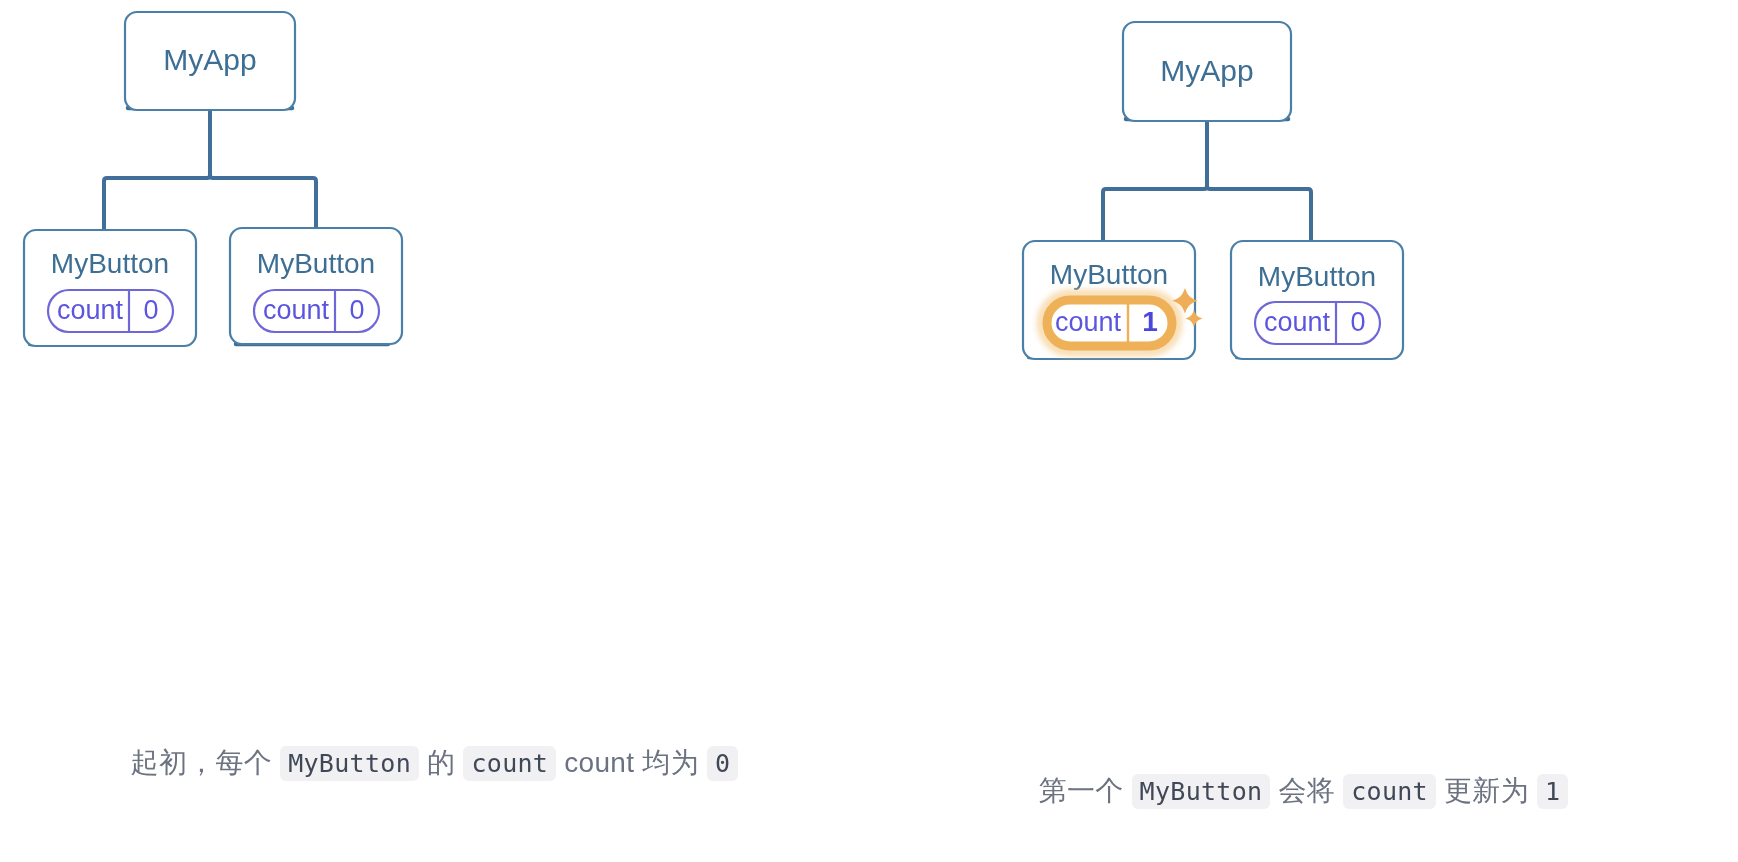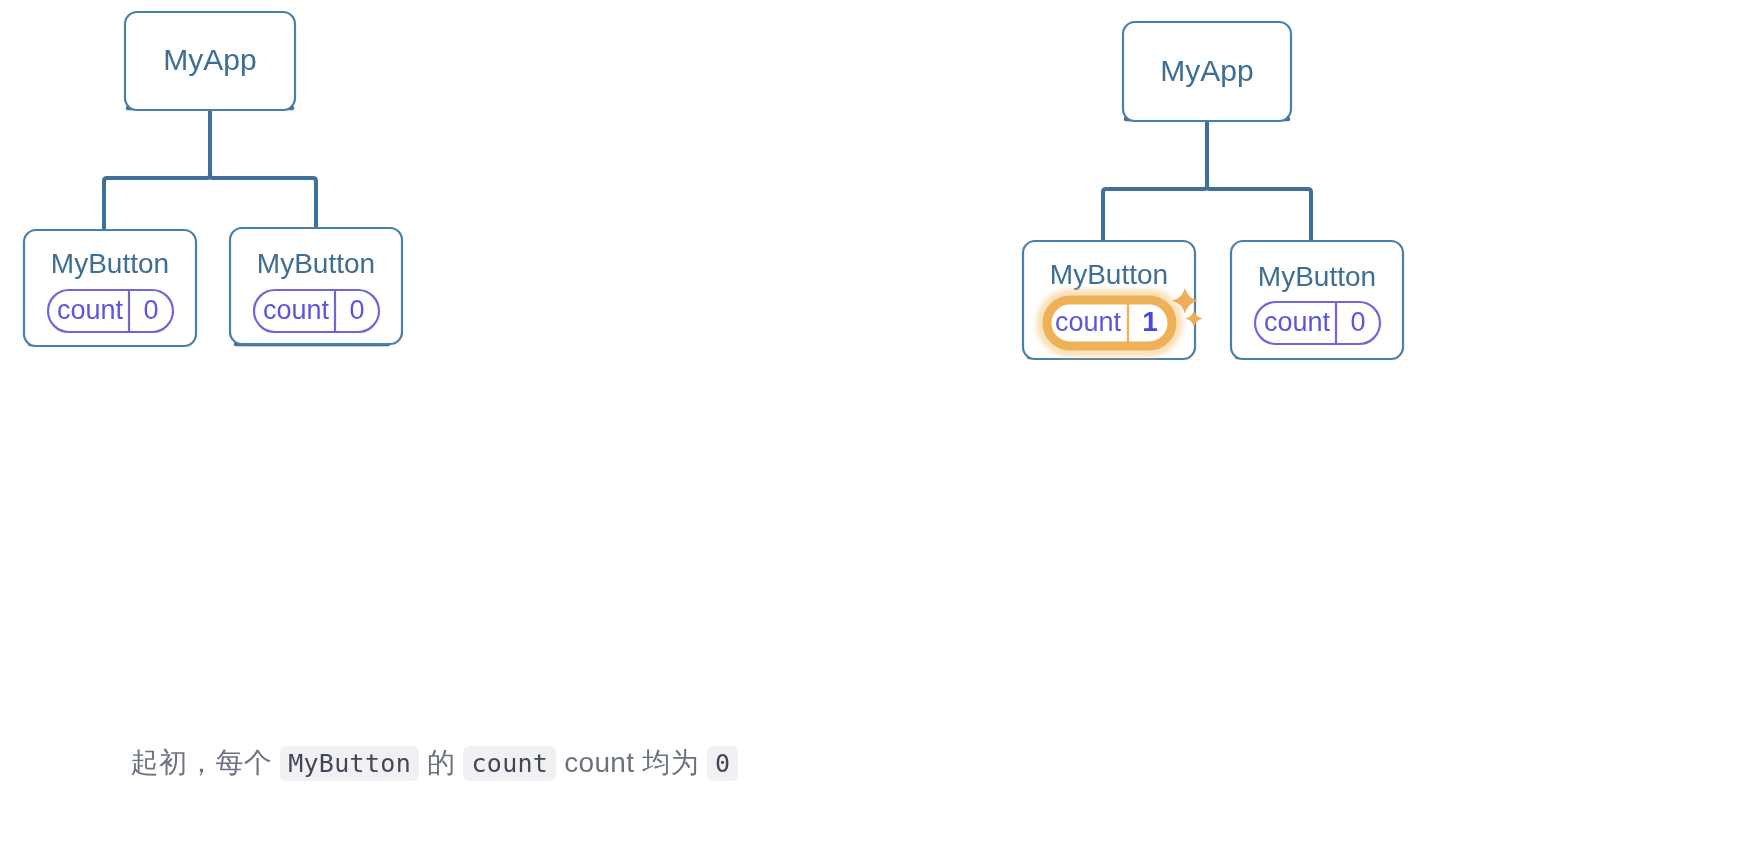--- a/index.html
+++ b/index.html
@@ -246,15 +246,18 @@
             <rect class="pill" x="386" y="302" width="125" height="42" rx="21" ry="21"></rect>
             <line class="pill-divider" x1="467" y1="302" x2="467" y2="344"></line>
             <text class="pill-text" x="428" y="324">count</text>
             <text class="pill-value" x="489" y="324">0</text>
           </g>
         </g>
 
       </svg>
     </div>
 
+    <div class="caption caption-right">
+      <span>第一个 </span><code>MyButton</code><span> 会将 </span><code>count</code><span> 更新为 </span><code>1</code>
+    </div>
   </div>
 
 </div>
 
 </body></html>

